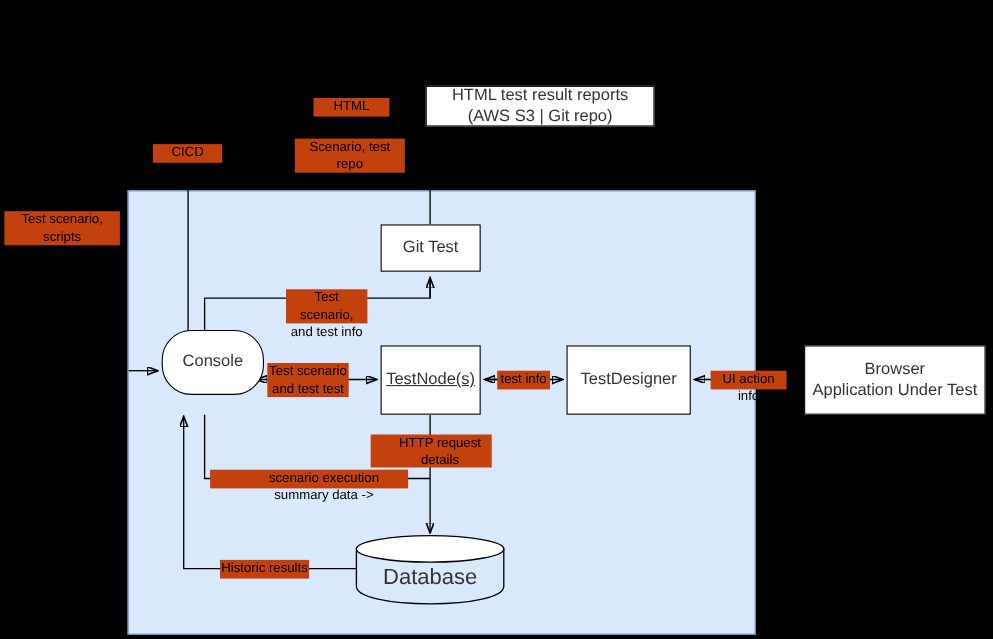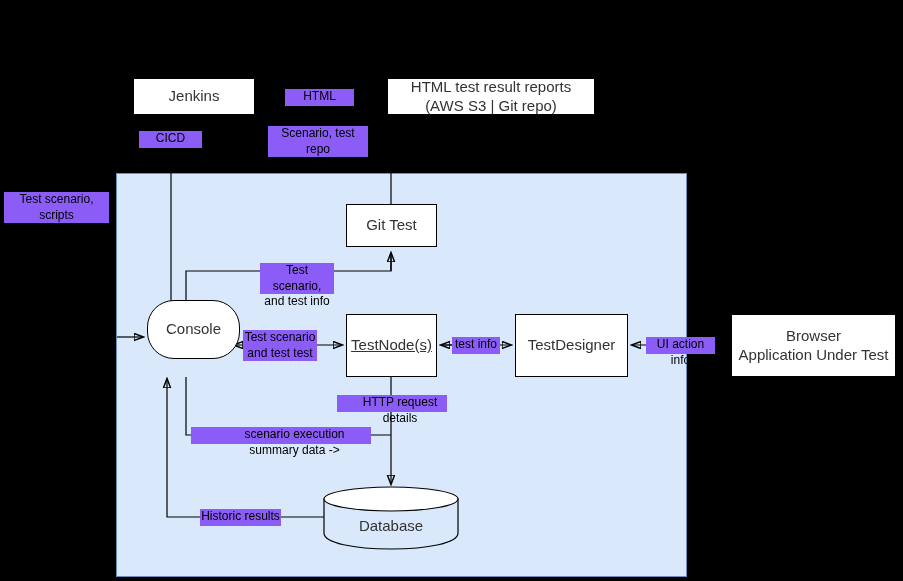--- a/index.html
+++ b/index.html
@@ -30,36 +30,36 @@
     align-items: center;
     justify-content: center;
     text-align: center;
     color: #333333;
     font-size: 15px;
     line-height: 1.25;
     white-space: pre-line;
   }
   .edge-label {
     position: absolute;
-    background: #8b5cf6;
+    background: #c2410c;
     color: #000000;
     font-size: 12px;
     line-height: 1.3;
     text-align: center;
     white-space: pre-line;
     padding: 0 1px;
     box-sizing: border-box;
   }
   .cyl-label {
     position: absolute;
     display: flex;
     align-items: center;
     justify-content: center;
     color: #333333;
-    font-size: 15px;
+    font-size: 20px;
     pointer-events: none;
   }
   svg.wires {
     position: absolute;
     left: 0; top: 0;
     width: 903px;
     height: 581px;
     overflow: visible;
   }
   svg.wires line, svg.wires path, svg.wires polyline {
@@ -103,21 +103,20 @@
     <line x1="391" y1="377" x2="391" y2="484" marker-end="url(#arrow)"></line>
 
     <polyline points="186,377 186,435 391,435"></polyline>
 
     <polyline points="324,517 167,517 167,379" marker-end="url(#arrow)"></polyline>
 
     <path class="cyl-shape" d="M324,499 L324,533 C324,543 354,549 391,549 C428,549 458,543 458,533 L458,499 Z"></path>
     <ellipse class="cyl-shape" cx="391" cy="499" rx="67" ry="12"></ellipse>
   </svg>
 
-  <div class="node" style="left:133px; top:78px; width:122px; height:37px;">Jenkins</div>
 
   <div class="node" style="left:387px; top:78px; width:208px; height:37px;">HTML test result reports
 (AWS S3 | Git repo)</div>
 
   <div class="node" style="left:346px; top:204px; width:91px; height:43px;">Git Test</div>
 
   <div class="node" style="left:147px; top:300px; width:93px; height:59px;border-radius:27px;">Console</div>
 
   <div class="node" style="left:346px; top:314px; width:91px; height:63px;text-decoration:underline;">TestNode(s)</div>
 
@@ -141,19 +140,19 @@
   <div class="edge-label" style="left:260px; top:263px; width:74px; height:31px;">Test scenario,
 and test info</div>
 
   <div class="edge-label" style="left:243px; top:330px; width:74px; height:31px;">Test scenario
 and test test</div>
 
   <div class="edge-label" style="left:452px; top:337px; width:48px; height:17px;">test info</div>
 
   <div class="edge-label" style="left:646px; top:337px; width:69px; height:17px;">UI action info</div>
 
-  <div class="edge-label" style="left:337px; top:395px; width:110px; height:17px;padding-left:17px;">HTTP request details</div>
+  <div class="edge-label" style="left:337px; top:395px; width:110px; height:30px;padding-left:17px;">HTTP request details</div>
 
   <div class="edge-label" style="left:191px; top:427px; width:180px; height:17px;padding-left:28px;">scenario execution summary data -&gt;</div>
 
   <div class="edge-label" style="left:200px; top:509px; width:81px; height:17px;">Historic results</div>
 
 </div>
 
 </body></html>

